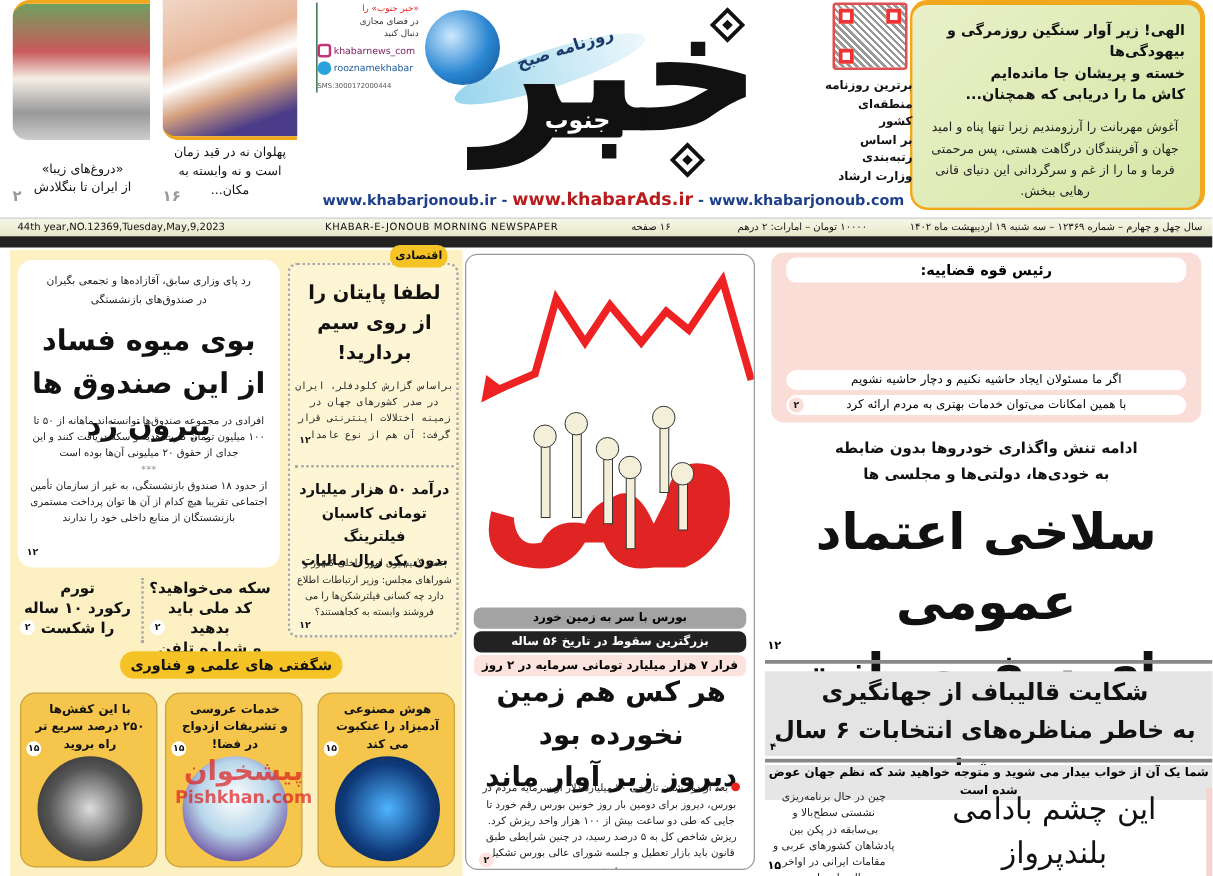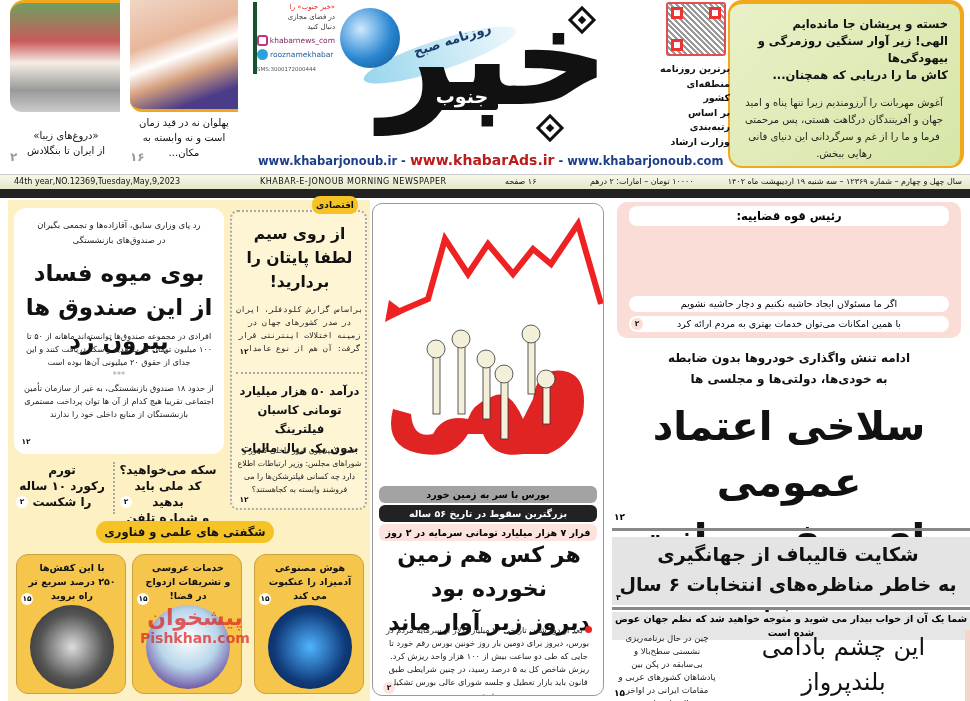--- a/index.html
+++ b/index.html
@@ -17,21 +17,21 @@
 
   .logo { left: 340px; top: 0; width: 300px; height: 150px; }
   .logo-letter { position: absolute; font-size: 130px; font-weight: bold; color: #111; top: -18px; left: 40px; letter-spacing: -10px; -webkit-text-stroke: 2px #111; }
   .logo-globe { position: absolute; left: 0; top: 8px; width: 60px; height: 60px; border-radius: 50%; background: radial-gradient(circle at 35% 35%, #cde9ff, #2a86d1 55%, #0d4f8f); }
   .logo-swoosh { position: absolute; left: 20px; top: 40px; width: 160px; height: 30px; border-radius: 50%; background: linear-gradient(90deg,#7fcbe8,#e9f6fb); transform: rotate(-18deg); opacity: 0.8; }
   .logo-sub { position: absolute; left: 72px; top: 32px; font-size: 13px; color: #1a3b6b; transform: rotate(-18deg); font-weight: bold; }
   .logo-jonoub { position: absolute; left: 86px; top: 82px; width: 72px; height: 28px; background: #111; color: #fff; font-size: 19px; font-weight: bold; text-align: center; line-height: 28px; border-radius: 3px; }
   .diamond { position: absolute; width: 20px; height: 20px; border: 3px solid #111; background: #fff; transform: rotate(45deg); }
   .diamond::after { content: ""; position: absolute; left: 4px; top: 4px; width: 6px; height: 6px; background: #111; }
 
-  .social { left: 253px; top: 2px; width: 82px; font-size: 7px; line-height: 10px; color: #333; border-left: 4px solid #14532d; }
+  .social { left: 253px; top: 2px; width: 82px; font-size: 7px; line-height: 10px; color: #333; border-left: 1px solid #14532d; }
   .social .brand { color: #e22; }
   .soc-row { display: flex; align-items: center; gap: 2px; direction: ltr; margin-top: 3px; font-size: 7.5px; color: #7a1f5b; }
   .soc-row.tg { color: #1f5d9c; }
   .ico-ig { width: 11px; height: 11px; border: 2px solid #c2357a; border-radius: 3px; }
   .ico-tg { width: 11px; height: 11px; background: #2aa3dc; border-radius: 50%; }
   .soc-phone { direction: ltr; font-size: 5.5px; margin-top: 4px; color: #555; }
 
   .photo { border-radius: 0 0 0 12px; overflow: hidden; }
   .photo-wrestle { left: 130px; top: 0; width: 108px; height: 112px; background: linear-gradient(160deg,#f0d6c4 0%,#e8b79c 35%,#fff 50%,#d5a07e 65%,#4a3c88 85%); border-bottom: 3px solid #f2a81d; }
   .photo-rickshaw { left: 10px; top: 0; width: 110px; height: 112px; background: linear-gradient(180deg,#6fa060 0%,#c95a5a 35%,#f5eee5 55%,#999 80%,#ccc 100%); border-top-left-radius: 14px; border-top: 3px solid #f2a81d; }
@@ -92,22 +92,22 @@
   .sci-title { position: absolute; left: 4px; top: 6px; width: 102px; font-size: 9.5px; font-weight: bold; line-height: 14px; text-align: center; color: #111; }
   .sci-img { position: absolute; left: 13px; top: 50px; width: 84px; height: 84px; border-radius: 50%; }
 
   .watermark { left: 140px; top: 605px; font-size: 14px; color: rgba(220,30,30,0.7); direction: ltr; font-weight: bold; }
 </style>
 </head>
 <body>
 
 <div class="abs prayer-box">
   <div class="prayer-title">
+    <div>الهی! زیر آوار سنگین روزمرگی و بیهودگی‌ها</div>
     <div>خسته و پریشان جا مانده‌ایم</div>
-    <div>الهی! زیر آوار سنگین روزمرگی و بیهودگی‌ها</div>
     <div>کاش ما را دریابی که همچنان...</div>
   </div>
   <div class="prayer-body">آغوش مهربانت را آرزومندیم زیرا تنها پناه و امید جهان و آفرینندگان درگاهت هستی، پس مرحمتی فرما و ما را از غم و سرگردانی این دنیای فانی رهایی ببخش.</div>
 </div>
 
 <div class="abs qr-box">
   <div class="qr-corner" style="left:3px;top:3px;"></div>
   <div class="qr-corner" style="right:3px;top:3px;"></div>
   <div class="qr-corner" style="left:3px;bottom:3px;"></div>
 </div>
@@ -237,22 +237,22 @@
     <span class="reddot"></span>
     <span>بعد از دود شدن تاریخی ۷۰ میلیارد دلار از سرمایه مردم در بورس، دیروز برای دومین بار روز خونین بورس رقم خورد تا جایی که طی دو ساعت بیش از ۱۰۰ هزار واحد ریزش کرد. ریزش شاخص کل به ۵ درصد رسید، در چنین شرایطی طبق قانون باید بازار تعطیل و جلسه شورای عالی بورس تشکیل شود</span>
   </div>
   <div class="abs pg-badge" style="left:10px;top:478px;background:#fde3de;">۲</div>
 </div>
 
 <div class="abs yellow-bg"></div>
 
 <div class="abs econ-box">
   <div class="econ-head1">
+    <div>لطفا پایتان را</div>
     <div>از روی سیم</div>
-    <div>لطفا پایتان را</div>
     <div>بردارید!</div>
   </div>
   <div class="econ-body" style="top:92px;font-family:Liberation Mono, monospace;">براساس گزارش کلودفلر، ایران در صدر کشورهای جهان در زمینه اختلالات اینترنتی قرار گرفت: آن هم از نوع عامدانه</div>
   <div class="abs pg-badge" style="left:6px;top:134px;background:#fdf5d4;">۱۲</div>
   <div class="dotsep" style="top:160px;"></div>
   <div class="econ-head2">
     <div>درآمد ۵۰ هزار میلیارد</div>
     <div>تومانی کاسبان فیلترینگ</div>
     <div>بدون یک ریال مالیات</div>
   </div>

